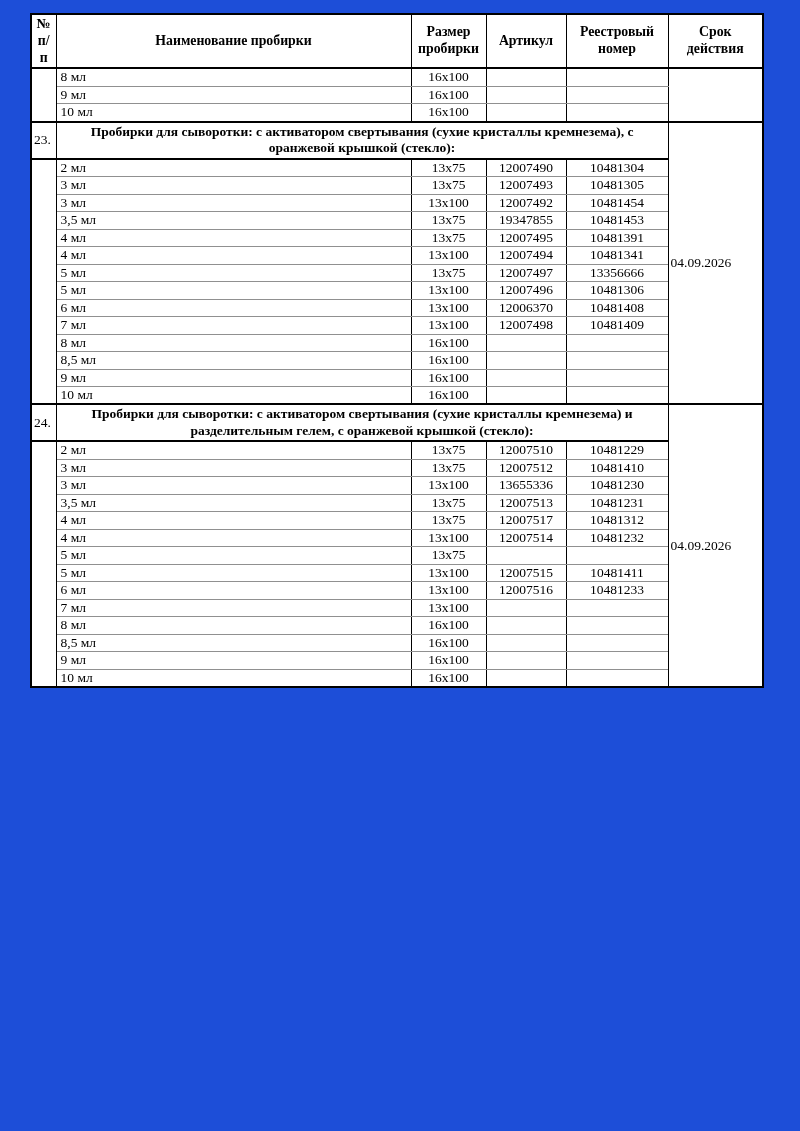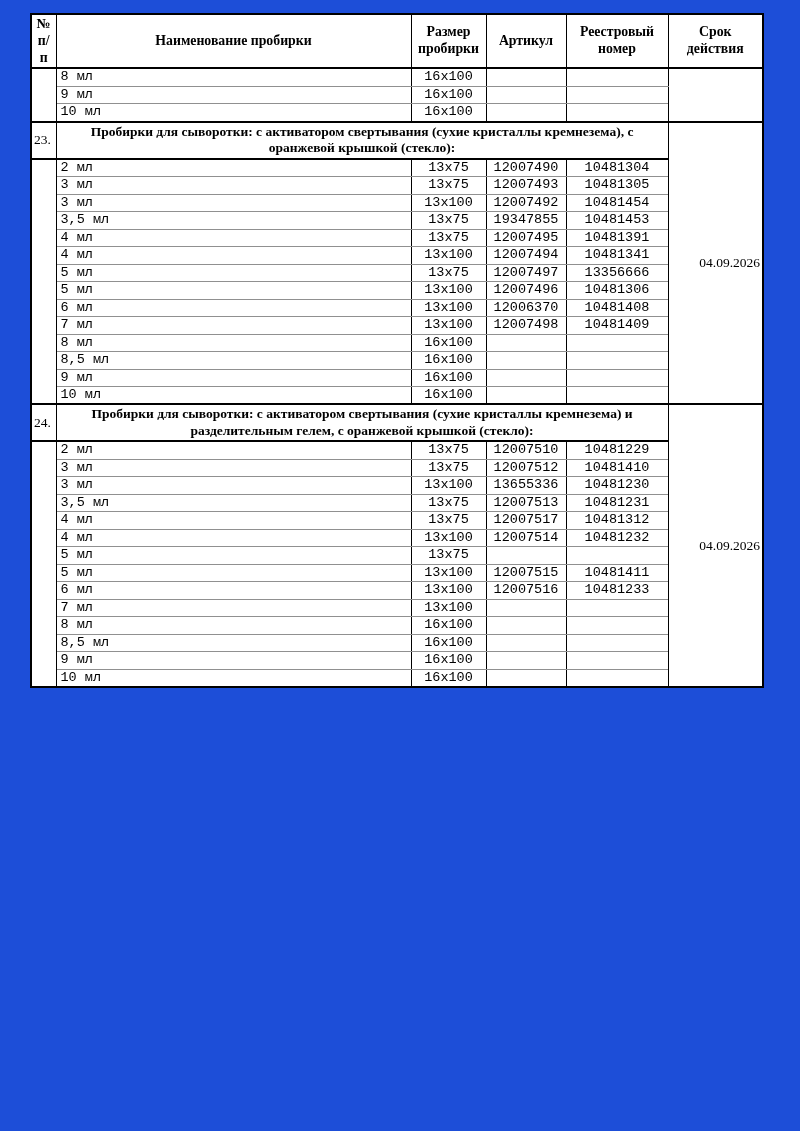--- a/index.html
+++ b/index.html
@@ -40,35 +40,35 @@
   .doc-table thead th {
     border: 1px solid #000000;
     border-top: 2px solid #000000;
     border-bottom: 2px solid #000000;
     font-weight: bold;
     font-size: 13.8px;
     text-align: center;
     height: 42px;
     padding: 1px 2px;
   }
-  tr.r-data { height: 17px; font-family: Liberation Mono, monospace; }
+  tr.r-data { height: 17px; }
   td.c-name { text-align: left; padding-left: 4px; }
   td.c-size, td.c-art, td.c-reg { text-align: center; }
   td.c-num {
     text-align: left;
     vertical-align: middle;
     border-top: 2px solid #000000;
     border-bottom: 2px solid #000000;
   }
   td.c-num-empty {
     border-top: 2px solid #000000;
     border-bottom: 2px solid #000000;
   }
   td.c-valid {
-    text-align: right;
+    text-align: left;
     vertical-align: middle;
     border-top: 2px solid #000000;
     border-bottom: 2px solid #000000;
   }
   td.c-valid-cont {
     border-bottom: 2px solid #000000;
   }
   tr.r-sec td.sec-title {
     font-weight: bold;
     text-align: center;

